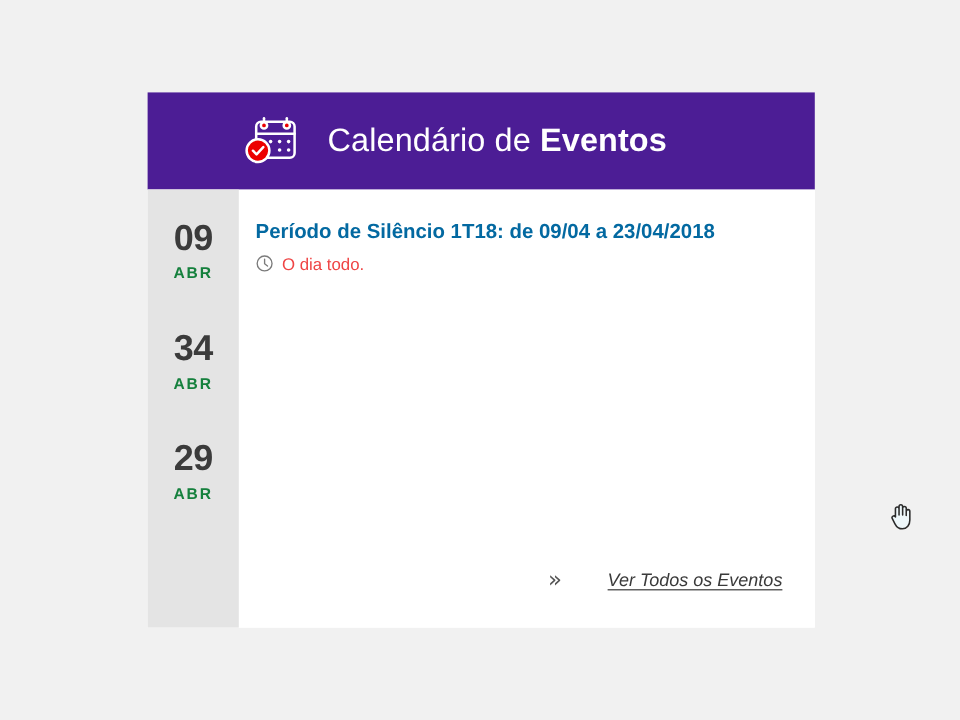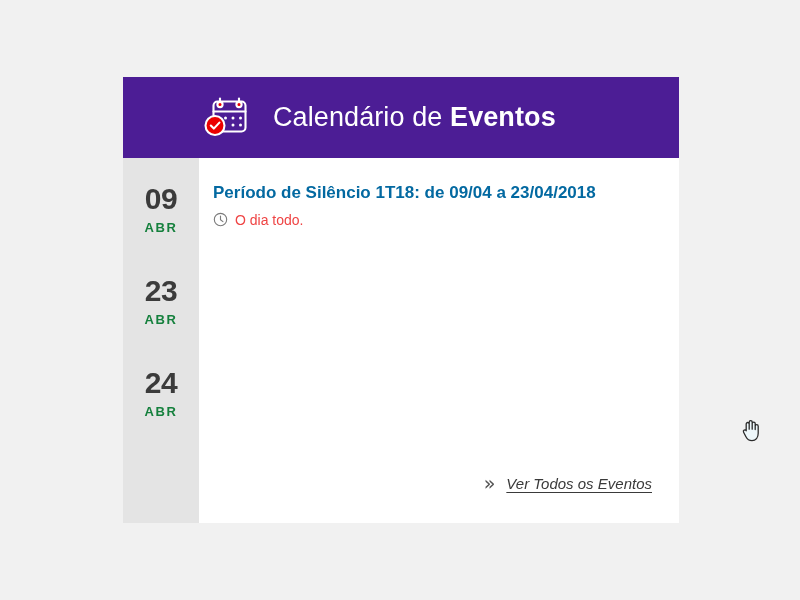--- a/index.html
+++ b/index.html
@@ -144,20 +144,21 @@
     margin-right: 11px;
     font-family: "DejaVu Sans", sans-serif;
   }
   #view-all-link {
     font-size: 15px;
     font-style: italic;
     color: #3a3a3a;
     text-decoration: underline;
     text-underline-offset: 3px;
     white-space: nowrap;
+    margin-left: 27px;
   }
 
   
   #mouse-cursor {
     position: absolute;
     left: 740px;
     top: 418px;
     width: 22px;
     height: 26px;
     pointer-events: none;
@@ -206,28 +207,28 @@
               <circle cx="8" cy="8" r="6.6"></circle>
               <path d="M8 4.3 v4 l2.6 2"></path>
             </svg>
             <span>O dia todo.</span>
           </div>
         </div>
       </div>
 
       <div class="event-row">
         <div class="event-date">
-          <span class="event-day">23</span>
+          <span class="event-day">34</span>
           <span class="event-month">ABR</span>
         </div>
       </div>
 
       <div class="event-row">
         <div class="event-date">
-          <span class="event-day">24</span>
+          <span class="event-day">29</span>
           <span class="event-month">ABR</span>
         </div>
         <div class="event-content">
         </div>
       </div>
 
     </div>
 
     <div id="card-footer">
       <span id="chevrons-icon">»</span>

